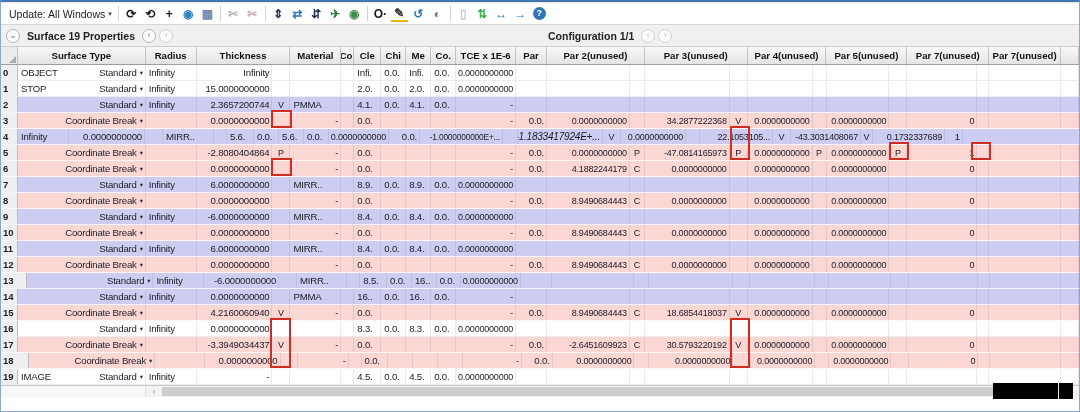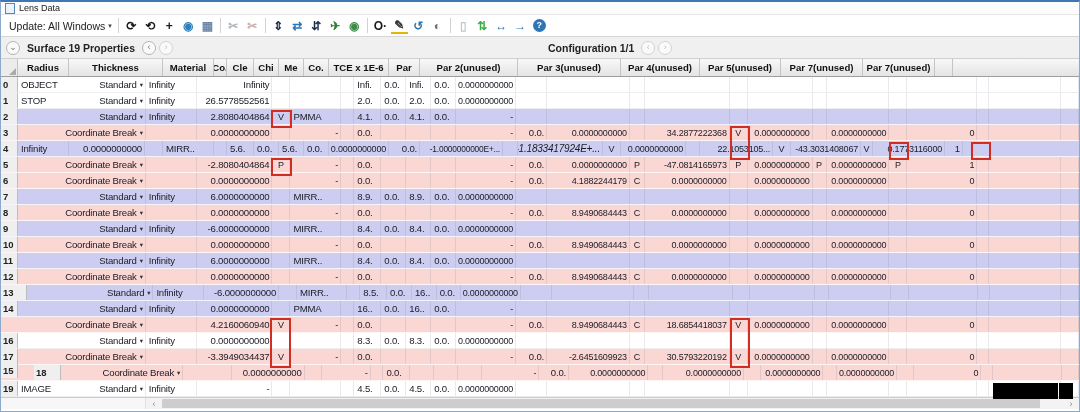--- a/index.html
+++ b/index.html
@@ -68,24 +68,20 @@
   
   .overlay{position:absolute;left:0;top:0;width:100%;height:100%;pointer-events:none;}
   .redbox{position:absolute;box-sizing:border-box;border:2px solid #d22d22;}
   .blackbox{position:absolute;background:#000;}
 </style>
 </head>
 <body>
 
 <div class="win">
 
-  <div class="titlebar">
-    <span class="doc-icon"></span>
-    <span>Lens Data</span>
-  </div>
 
   <div class="toolbar">
     <span class="update-btn">
       <span>Update: All Windows</span>
       <span class="dd">▾</span>
     </span>
     <span class="tsep"></span>
     <span style="display:flex;align-items:center;">
         <span class="ticon" style="color: rgb(26, 26, 26);">⟳</span>
         <span class="ticon" style="color: rgb(26, 26, 26);">⟲</span>
@@ -122,20 +118,21 @@
     <span class="navbtn dim">›</span>
     <span class="config-group">
       <span class="config-label">Configuration 1/1</span>
       <span class="navbtn dim">‹</span>
       <span class="navbtn dim">›</span>
     </span>
   </div>
 
   <div class="grid-header">
       <div class="hcell corner" style="width: 17px;"></div>
+      <div class="hcell" style="width: 128px;">Surface Type</div>
       <div class="hcell" style="width: 51px;">Radius</div>
       <div class="hcell" style="width: 94px;">Thickness</div>
       <div class="hcell" style="width: 51px;">Material</div>
       <div class="hcell" style="width: 13px;">Co.</div>
       <div class="hcell" style="width: 27px;">Cle</div>
       <div class="hcell" style="width: 25px;">Chi</div>
       <div class="hcell" style="width: 25px;">Me</div>
       <div class="hcell" style="width: 25px;">Co.</div>
       <div class="hcell" style="width: 60px;">TCE x 1E-6</div>
       <div class="hcell" style="width: 31px;">Par</div>
@@ -178,21 +175,21 @@
         <div class="gcell r pv" style="width: 72px;"></div>
         <div class="gcell r" style="width: 18px;"></div>
       </div>
       <div class="grow bg-w">
         <div class="gcell num" style="width: 17px;">1</div>
         <div class="gcell typecell" style="width: 128px;">
           <span class="slabel">STOP</span>
           <span class="stype">Standard<span class="arrow">▾</span></span>
         </div>
         <div class="gcell" style="width: 51px;">Infinity</div>
-        <div class="gcell r" style="width: 76px;">26.5778552561</div>
+        <div class="gcell r" style="width: 76px;">15.0000000000</div>
         <div class="gcell c fcell" style="width: 18px;"></div>
         <div class="gcell" style="width: 51px;"></div>
         <div class="gcell" style="width: 13px;"></div>
         <div class="gcell" style="width: 27px;">2.0.</div>
         <div class="gcell" style="width: 25px;">0.0.</div>
         <div class="gcell" style="width: 25px;">2.0.</div>
         <div class="gcell" style="width: 25px;">0.0.</div>
         <div class="gcell r pv" style="width: 60px;">0.0000000000</div>
         <div class="gcell r" style="width: 31px;"></div>
         <div class="gcell r pv" style="width: 83px;"></div>
@@ -208,21 +205,21 @@
         <div class="gcell r pv" style="width: 72px;"></div>
         <div class="gcell r" style="width: 18px;"></div>
       </div>
       <div class="grow bg-b">
         <div class="gcell num" style="width: 17px;">2</div>
         <div class="gcell typecell" style="width: 128px;">
           <span class="slabel"></span>
           <span class="stype">Standard<span class="arrow">▾</span></span>
         </div>
         <div class="gcell" style="width: 51px;">Infinity</div>
-        <div class="gcell r" style="width: 76px;">2.8080404864</div>
+        <div class="gcell r" style="width: 76px;">2.3657200744</div>
         <div class="gcell c fcell" style="width: 18px;">V</div>
         <div class="gcell" style="width: 51px;">PMMA</div>
         <div class="gcell" style="width: 13px;"></div>
         <div class="gcell" style="width: 27px;">4.1.</div>
         <div class="gcell" style="width: 25px;">0.0.</div>
         <div class="gcell" style="width: 25px;">4.1.</div>
         <div class="gcell" style="width: 25px;">0.0.</div>
         <div class="gcell r pv" style="width: 60px;">-</div>
         <div class="gcell r" style="width: 31px;"></div>
         <div class="gcell r pv" style="width: 83px;"></div>
@@ -284,21 +281,21 @@
         <div class="gcell r pv" style="width: 83px; font-size: 8.4px;">-1.0000000000E+...</div>
         <div class="gcell c fcell" style="width: 15px;"></div>
         <div class="gcell r pv" style="width: 85px; font-size: 10px; font-style: italic;">-1.1833417924E+...</div>
         <div class="gcell c fcell" style="width: 18px;">V</div>
         <div class="gcell r pv" style="width: 65px;">0.0000000000</div>
         <div class="gcell c fcell" style="width: 14px;"></div>
         <div class="gcell r pv" style="width: 73px;">22.1053105...</div>
         <div class="gcell c fcell" style="width: 18px;">V</div>
         <div class="gcell r pv" style="width: 70px;">-43.3031408067</div>
         <div class="gcell c fcell" style="width: 12px;">V</div>
-        <div class="gcell r pv" style="width: 72px;">0.1773116000</div>
+        <div class="gcell r pv" style="width: 72px;">0.1732337689</div>
         <div class="gcell r" style="width: 18px;">1</div>
       </div>
       <div class="grow bg-p">
         <div class="gcell num" style="width: 17px;">5</div>
         <div class="gcell typecell" style="width: 128px;">
           <span class="slabel"></span>
           <span class="stype">Coordinate Break<span class="arrow">▾</span></span>
         </div>
         <div class="gcell" style="width: 51px;"></div>
         <div class="gcell r" style="width: 76px;">-2.8080404864</div>
@@ -588,21 +585,21 @@
         <div class="gcell r pv" style="width: 65px;"></div>
         <div class="gcell c fcell" style="width: 14px;"></div>
         <div class="gcell r pv" style="width: 63px;"></div>
         <div class="gcell c fcell" style="width: 18px;"></div>
         <div class="gcell r pv" style="width: 70px;"></div>
         <div class="gcell c fcell" style="width: 12px;"></div>
         <div class="gcell r pv" style="width: 72px;"></div>
         <div class="gcell r" style="width: 18px;"></div>
       </div>
       <div class="grow bg-p">
-        <div class="gcell num" style="width: 17px; margin-top: 46px;">15</div>
+        <div class="gcell num" style="width: 17px;">15</div>
         <div class="gcell typecell" style="width: 128px;">
           <span class="slabel"></span>
           <span class="stype">Coordinate Break<span class="arrow">▾</span></span>
         </div>
         <div class="gcell" style="width: 51px;"></div>
         <div class="gcell r" style="width: 76px;">4.2160060940</div>
         <div class="gcell c fcell" style="width: 18px;">V</div>
         <div class="gcell r" style="width: 51px;">-</div>
         <div class="gcell" style="width: 13px;"></div>
         <div class="gcell" style="width: 27px;">0.0.</div>
@@ -678,21 +675,21 @@
         <div class="gcell r pv" style="width: 65px;">0.0000000000</div>
         <div class="gcell c fcell" style="width: 14px;"></div>
         <div class="gcell r pv" style="width: 63px;">0.0000000000</div>
         <div class="gcell c fcell" style="width: 18px;"></div>
         <div class="gcell r pv" style="width: 70px;">0</div>
         <div class="gcell c fcell" style="width: 12px;"></div>
         <div class="gcell r pv" style="width: 72px;"></div>
         <div class="gcell r" style="width: 18px;"></div>
       </div>
       <div class="grow bg-p">
-        <div class="gcell num" style="width: 28px; margin-left: 33px;">18</div>
+        <div class="gcell num" style="width: 28px;">18</div>
         <div class="gcell typecell" style="width: 128px;">
           <span class="slabel"></span>
           <span class="stype">Coordinate Break<span class="arrow">▾</span></span>
         </div>
         <div class="gcell" style="width: 51px;"></div>
         <div class="gcell r" style="width: 76px;">0.0000000000</div>
         <div class="gcell c fcell" style="width: 18px;"></div>
         <div class="gcell r" style="width: 51px;">-</div>
         <div class="gcell" style="width: 13px;"></div>
         <div class="gcell" style="width: 27px;">0.0.</div>

